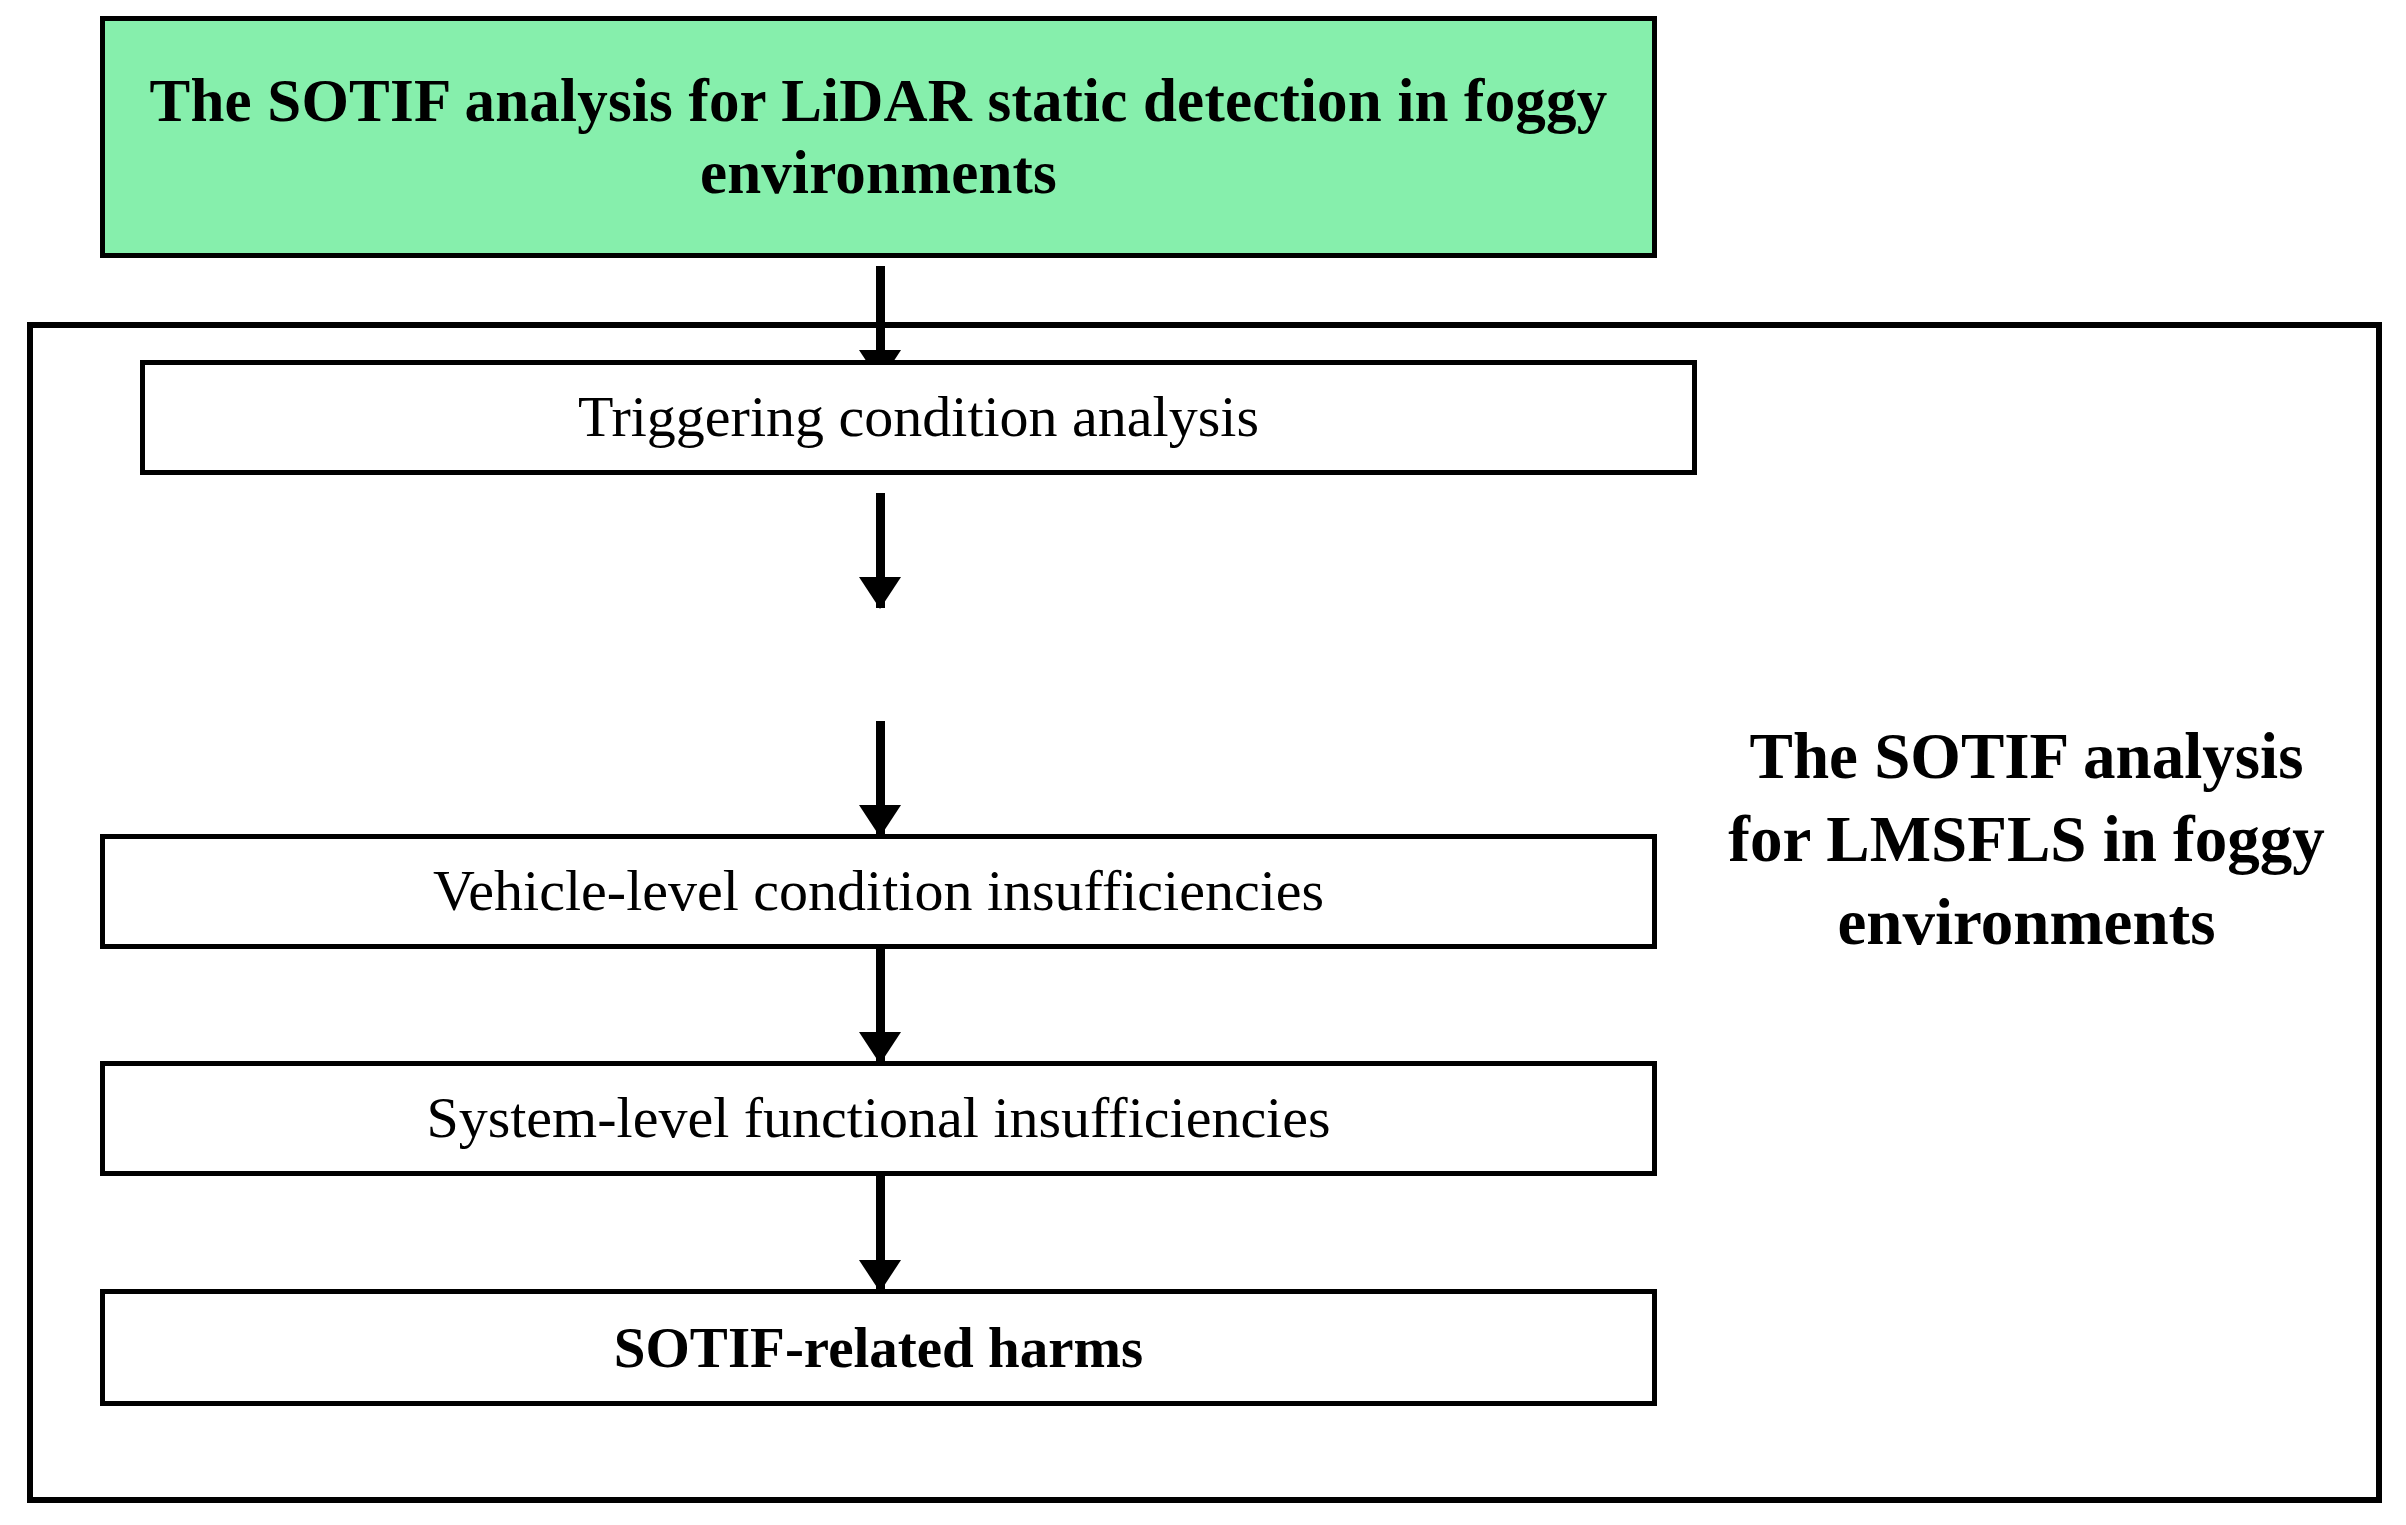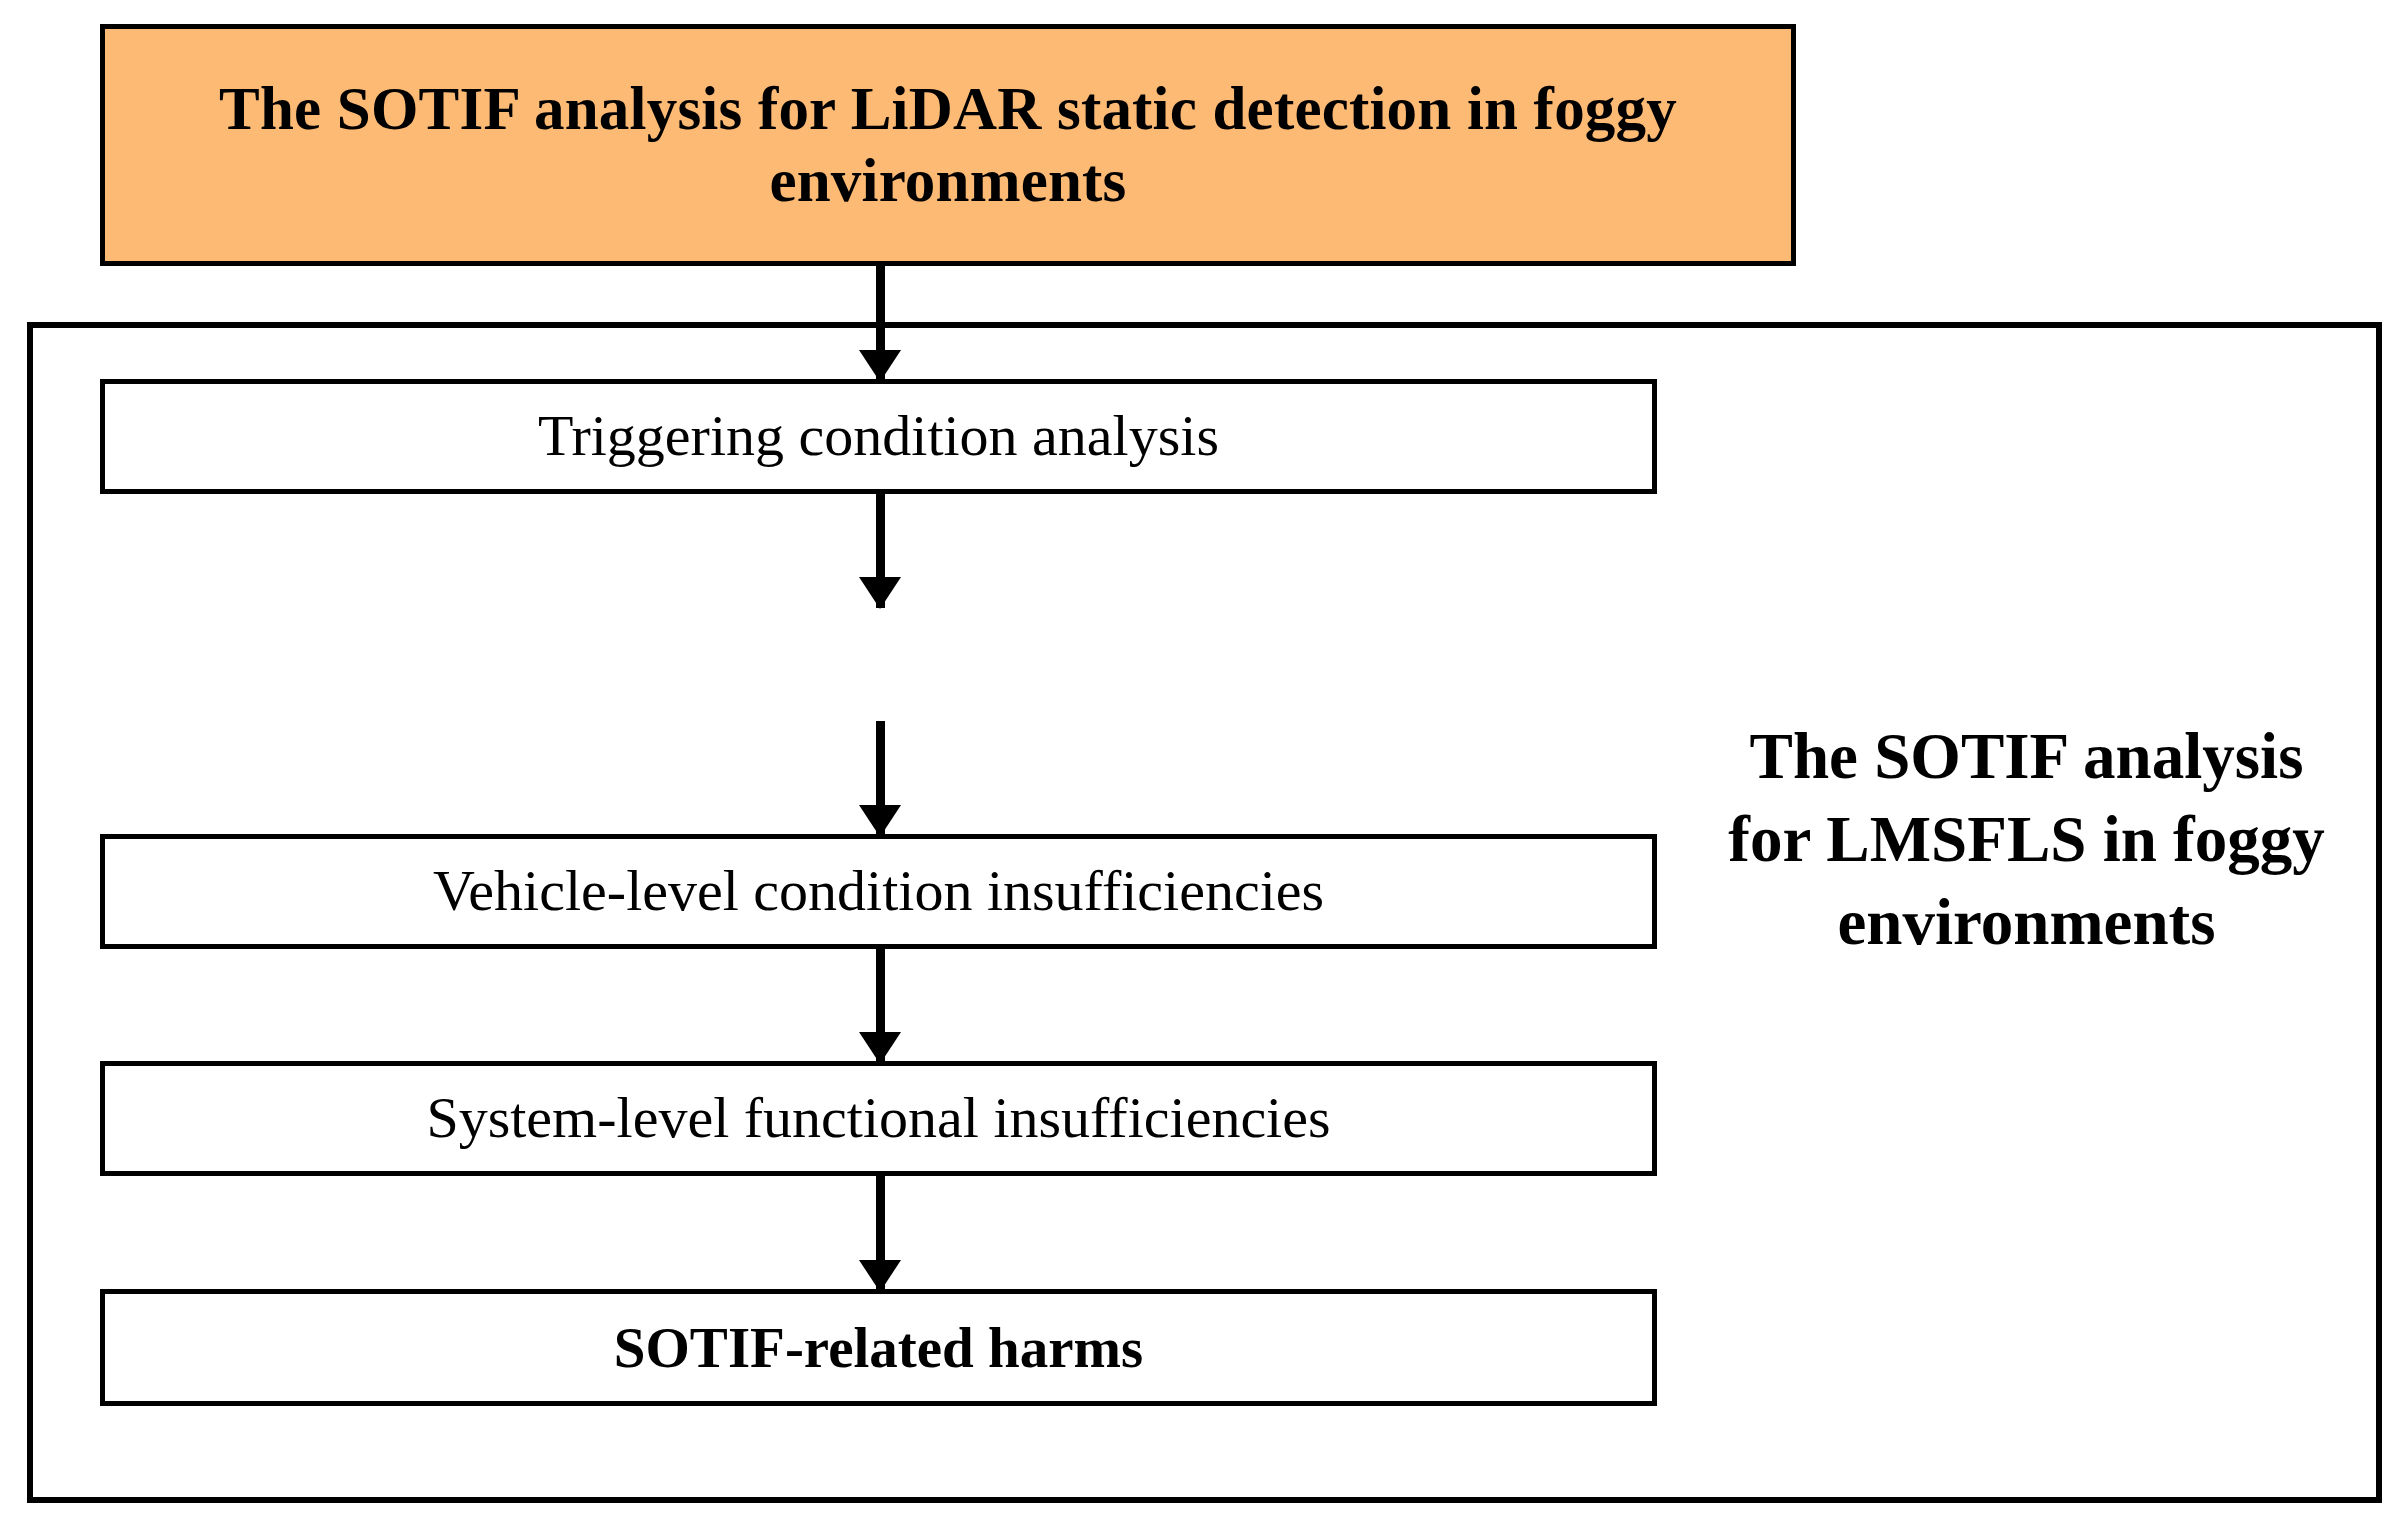--- a/index.html
+++ b/index.html
@@ -18,25 +18,25 @@
     width: 2407px;
     height: 1526px;
     background: #ffffff;
     overflow: hidden;
   }
 
   
   .title-box {
     position: absolute;
     left: 100px;
-    top: 24px;
-    width: 1696px;
+    top: 16px;
+    width: 1557px;
     height: 242px;
     border: 5.7px solid #000000;
-    background: #fdba74;
+    background: #86efac;
     box-sizing: border-box;
     display: flex;
     align-items: center;
     justify-content: center;
     text-align: center;
   }
   .title-box .txt {
     font-size: 61px;
     font-weight: bold;
     line-height: 1.18;
@@ -74,21 +74,21 @@
     font-size: 58px;
     font-weight: normal;
     line-height: 1.05;
     white-space: nowrap;
   }
   .proc-box.bold .txt {
     font-weight: bold;
     font-size: 57px;
   }
 
-  .box-1 { top: 379px; }
+  .box-1 { top: 360px; margin-left: 40px; }
   .box-2 { top: 606px; }
   .box-3 { top: 834px; }
   .box-4 { top: 1061px; }
   .box-5 { top: 1289px; height: 117px; }
 
   
   .arrow {
     position: absolute;
     left: 876px;
     width: 8.6px;

